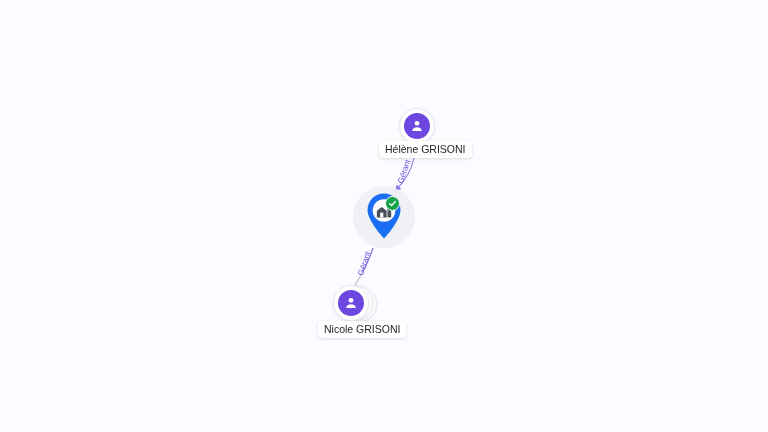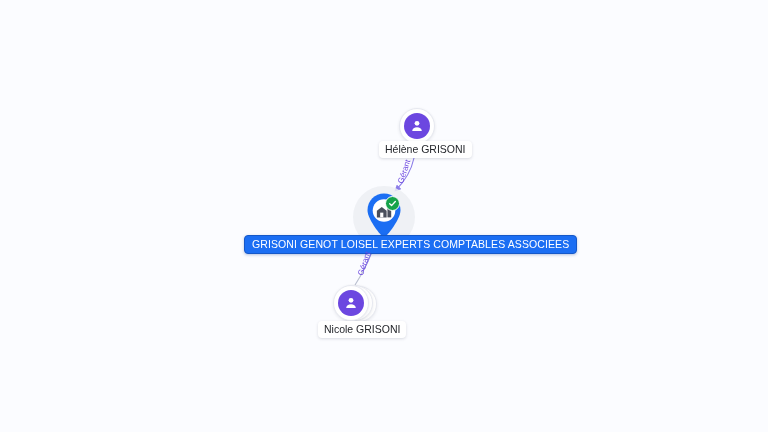--- a/index.html
+++ b/index.html
@@ -221,21 +221,20 @@
       </svg>
     </div>
 
     <div class="verified-badge">
       <svg width="9" height="9" viewBox="0 0 24 24" fill="none" stroke="#ffffff" stroke-width="3.6" stroke-linecap="round" stroke-linejoin="round">
         <path d="M4.5 12.8 L9.5 17.6 L19.5 6.8"></path>
       </svg>
     </div>
   </div>
 
-  <div class="company-label" style="left:244px; top:235px;">GRISONI GENOT LOISEL EXPERTS COMPTABLES ASSOCIEES</div>
 
   <div class="edge-label lower" style="left:352px; top:259px;">Gérant</div>
 
   <div class="node" style="left:333px; top:285px;">
     <div class="person-avatar-wrap">
       <div class="stack-card s2"></div>
       <div class="stack-card s1"></div>
       <div class="person-ring"></div>
       <div class="person-circle">
         <svg width="16" height="16" viewBox="0 0 24 24" fill="#ffffff">

